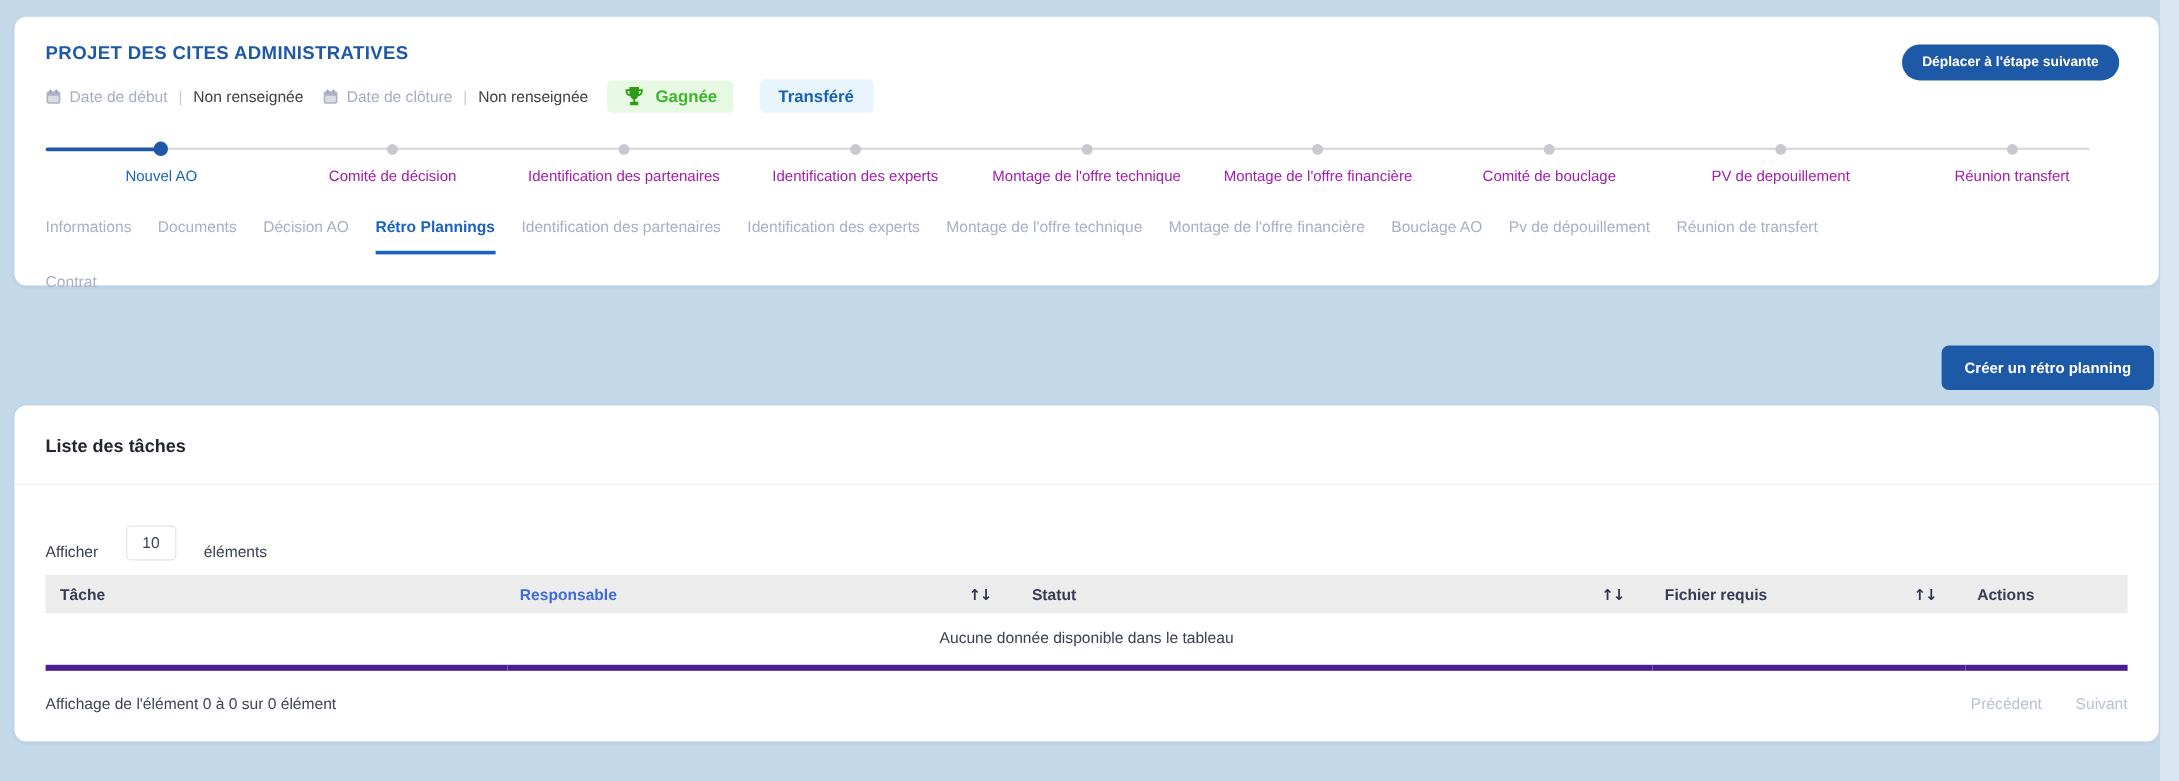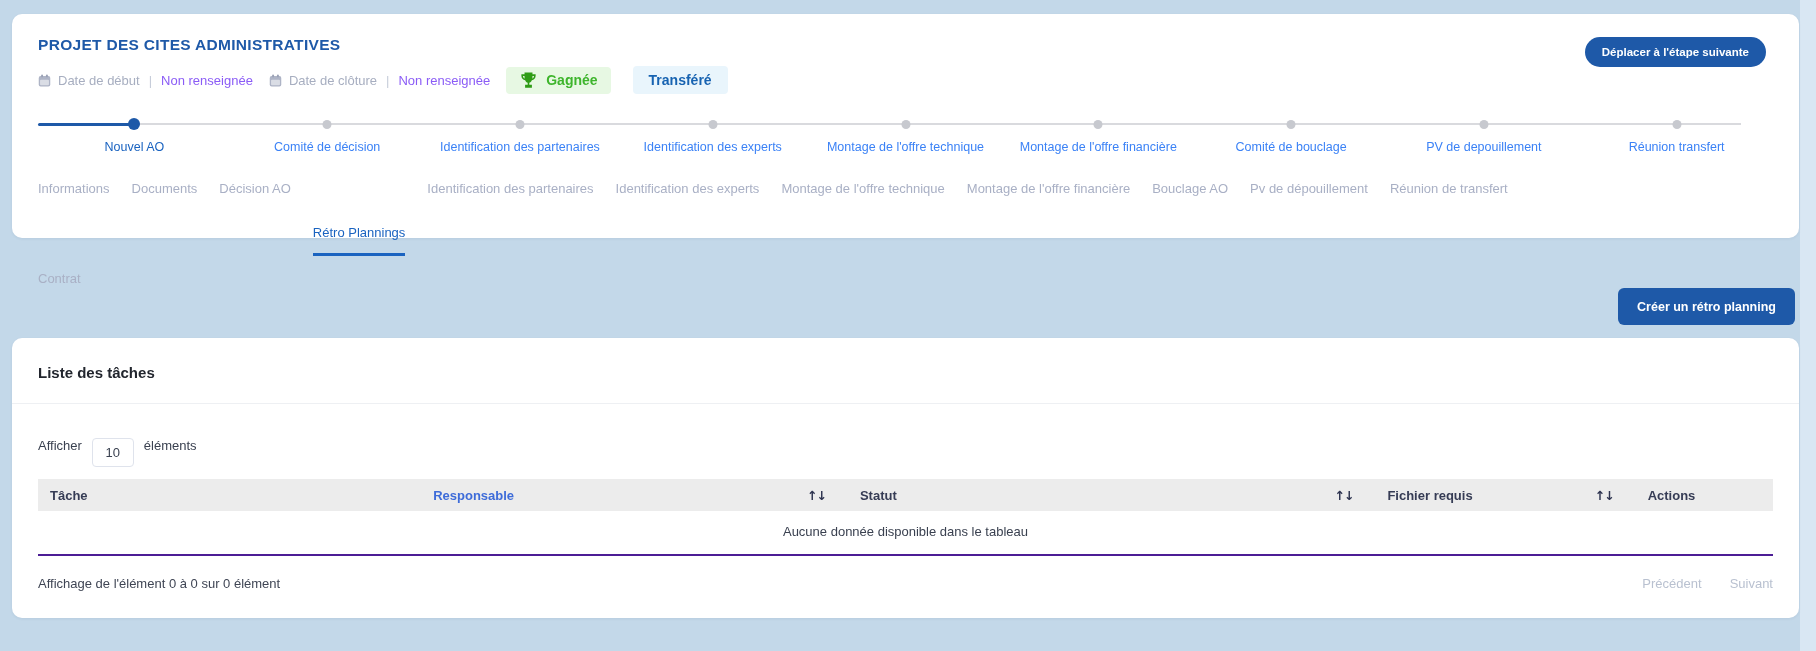--- a/index.html
+++ b/index.html
@@ -23,65 +23,65 @@
     position: absolute; top: 23px; right: 33px; height: 30px; padding: 0 17px;
     border: none; border-radius: 15px; background: var(--primary); color: #fff;
     font-size: 11.5px; font-weight: 700; font-family: inherit; cursor: pointer;
   }
 
   .meta-row { display: flex; align-items: center; margin-top: 12px; font-size: 13px; }
   .meta-item { display: flex; align-items: center; gap: 7px; text-align: center; }
   .meta-item + .meta-item { margin-left: 16px; }
   .meta-label { color: #a7aec0; }
   .meta-sep { color: #c6ccd9; margin: 0 2px; }
-  .meta-value { color: #8b5cf6; }
+  .meta-value { color: #404040; }
   .badge { display: flex; align-items: center; gap: 8px; border-radius: 4px; font-weight: 700; font-size: 14px; }
   .badge.won { margin-left: 16px; background: var(--success-bg); color: var(--success-text); padding: 4px 13px; }
   .badge.transfer { margin-left: 22px; background: var(--info-bg); color: var(--info-text); padding: 6px 16px; }
 
   .stepper { display: flex; margin-top: 24px; }
   .step { flex: 1; position: relative; text-align: center; padding-top: 22px; }
   .step::before, .step::after { content: ""; position: absolute; top: 5px; height: 2px; background: #d9dade; }
   .step::before { left: 0; width: 50%; }
   .step::after { left: 50%; width: 50%; }
   .step:first-child::before { background: var(--primary); height: 3px; top: 4.5px; border-radius: 2px; }
   .step:last-child::after { width: 64px; }
   .step .dot { position: absolute; top: 1.5px; left: 50%; transform: translateX(-50%); width: 9px; height: 9px; border-radius: 50%; background: #c7c9cf; z-index: 1; }
   .step.active .dot { background: var(--primary); width: 12px; height: 12px; top: 0; }
-  .step .slabel { font-size: 12.5px; color: #3b82f6; white-space: nowrap; }
+  .step .slabel { font-size: 12.5px; color: #a21caf; white-space: nowrap; }
   .step.active .slabel { color: var(--active-blue); }
 
   .tabs { margin-top: 27px; }
   .tab-row { display: flex; gap: 22px; }
   .tab-row + .tab-row { margin-top: 15px; }
   .tab { font-size: 13px; color: #a9b0c5; padding-bottom: 13px; cursor: pointer; white-space: nowrap; }
-  .tab.active { color: var(--active-blue); font-weight: 400; border-bottom: 3px solid var(--active-blue); margin-top: 44px; }
+  .tab.active { color: var(--active-blue); font-weight: 700; border-bottom: 3px solid var(--active-blue); }
 
   .create-btn {
     position: absolute; top: 288px; right: 21px; height: 37px; padding: 0 19px;
     border: none; border-radius: 6px; background: var(--primary); color: #fff;
     font-size: 12.5px; font-weight: 700; font-family: inherit; cursor: pointer;
   }
 
   .panel-title { padding: 26px 26px 0; font-size: 15px; font-weight: 700; color: #22262e; }
   .panel-divider { margin-top: 22px; border-bottom: 1px solid #eef0f3; }
 
   .controls { display: flex; justify-content: space-between; align-items: center; padding: 34px 26px 0; font-size: 13px; color: #3a4150; }
-  .length-ctl, .search-ctl { display: flex; align-items: flex-start; gap: 10px; }
+  .length-ctl, .search-ctl { display: flex; align-items: flex-end; gap: 23px; }
   .length-input { width: 42px; height: 29px; border: 1px solid #dfe3ec; border-radius: 4px; text-align: center; font-size: 13px; color: #3a4150; font-family: inherit; background: #fff; }
   .search-input { width: 148px; height: 29px; border: 1px solid #dfe3ec; border-radius: 4px; padding: 0 8px; font-size: 13px; font-family: inherit; color: #3a4150; }
 
   .table-wrap { padding: 12px 26px 0; }
   table { width: 100%; border-collapse: collapse; table-layout: fixed; }
   th { background: #ececec; height: 32px; padding: 4px 10px; font-size: 13px; font-weight: 700; color: #363c55; text-align: center; }
   th:first-child { padding-left: 12px; }
   .th-inner { display: flex; align-items: center; }
   .th-label.accent { color: #3e6cd9; }
   .sort-icon { margin-left: auto; font-family: "DejaVu Sans", sans-serif; font-size: 12.5px; color: #2e3450; letter-spacing: -1px; padding-right: 14px; cursor: pointer; }
-  .empty-cell { text-align: center; font-size: 13px; color: #3a4150; padding: 13px 0 15px; border-bottom: 2px solid #4c1d95; }
+  .empty-cell { text-align: center; font-size: 13px; color: #3a4150; padding: 13px 0 15px; border-bottom: 5px solid #4c1d95; }
 
   .table-footer { display: flex; justify-content: space-between; align-items: flex-start; padding: 20px 26px 0; font-size: 13px; }
   .footer-info { color: #3f4554; }
   .pager { display: flex; gap: 28px; }
   .pager-btn { color: #b9c1d0; cursor: default; }
 
   .cal-icon, .trophy-icon { display: inline-flex; flex: none; }
 </style>
 </head>
 <body>

